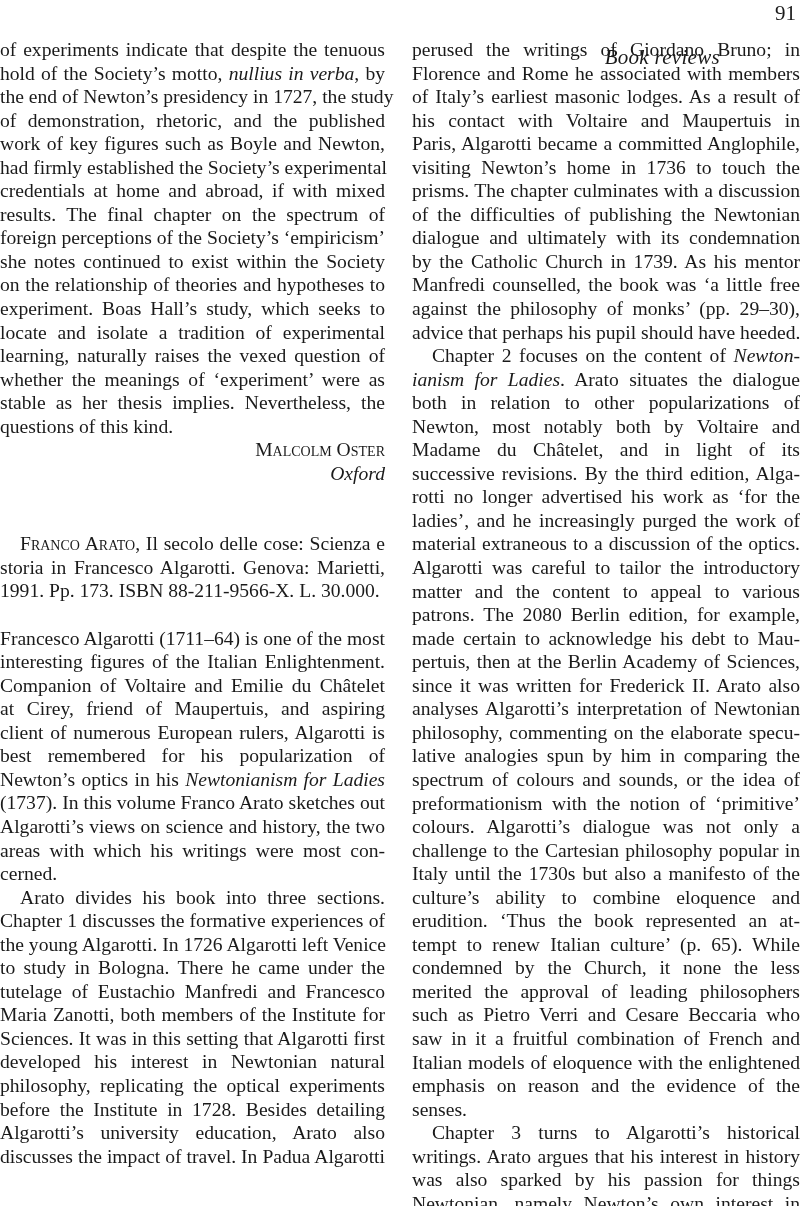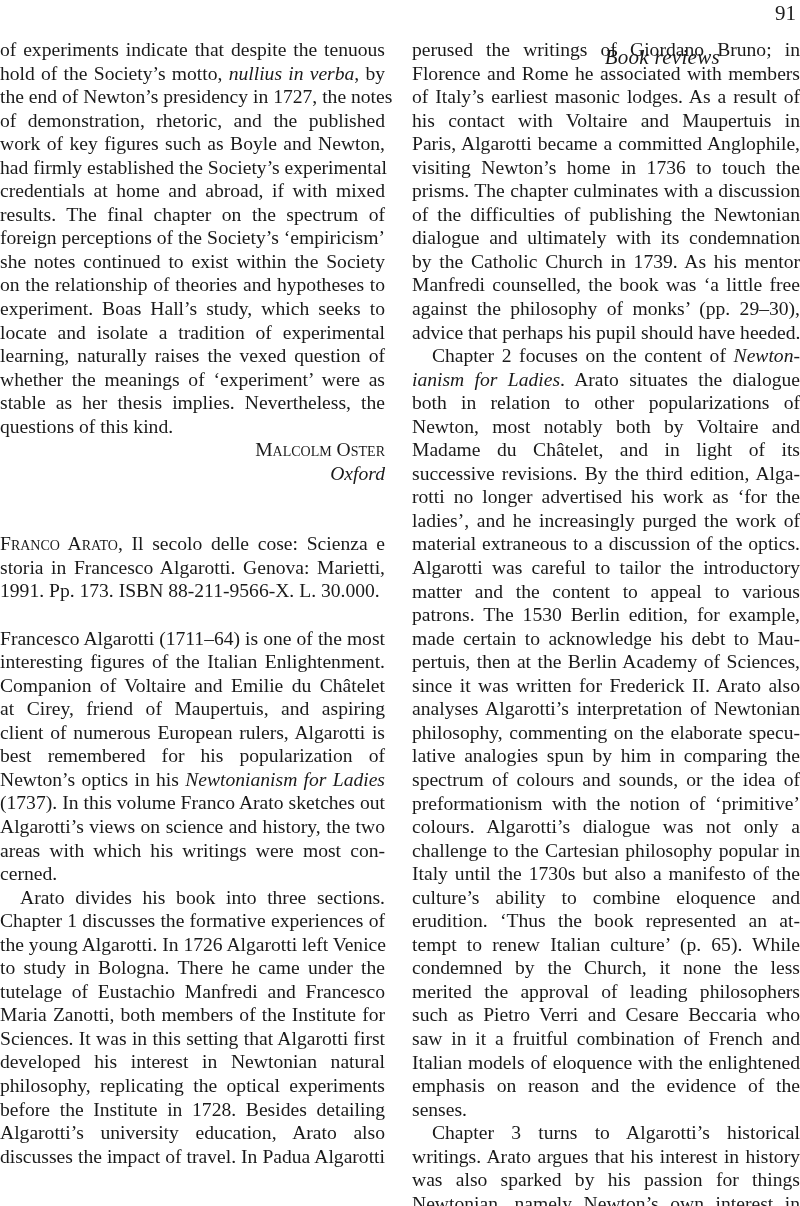--- a/index.html
+++ b/index.html
@@ -24,39 +24,39 @@
     }
     .col.left { left: 0px; width: 385px; }
     .col.right { left: 412px; width: 388px; }
     .line {
       display: block; height: 23.55px; white-space: nowrap;
       text-align: justify; text-align-last: justify;
     }
     .line.last { text-align-last: left; }
     .line.indent { text-indent: 20px; }
     .line.right-align { text-align: right; text-align-last: right; }
-    .sc { font-variant: small-caps; }
+    .sc { font-variant: small-caps; padding-left: 20px; }
     .b { font-weight: normal; }
     .i { font-style: italic; }
     .gap { display: block; height: 23.55px; }
     .gap2 { display: block; height: 47px; }
   </style>
 </head>
 <body>
 
 <div class="header">
   <span class="running-title">Book reviews</span>
   <span class="page-number">91</span>
 </div>
 
 <div class="col left">
   <div>
     <span class="line">of experiments indicate that despite the tenuous</span>
     <span class="line"><span>hold of the Society’s motto, </span><span class="i">nullius in verba</span><span>, by</span></span>
-    <span class="line">the end of Newton’s presidency in 1727, the notes</span>
+    <span class="line">the end of Newton’s presidency in 1727, the study</span>
     <span class="line">of demonstration, rhetoric, and the published</span>
     <span class="line">work of key figures such as Boyle and Newton,</span>
     <span class="line">had firmly established the Society’s experimental</span>
     <span class="line">credentials at home and abroad, if with mixed</span>
     <span class="line">results. The final chapter on the spectrum of</span>
     <span class="line">foreign perceptions of the Society’s ‘empiricism’</span>
     <span class="line">she notes continued to exist within the Society</span>
     <span class="line">on the relationship of theories and hypotheses to</span>
     <span class="line">experiment. Boas Hall’s study, which seeks to</span>
     <span class="line">locate and isolate a tradition of experimental</span>
@@ -133,21 +133,21 @@
     <span class="line"><span class="i">ianism for Ladies</span><span>. Arato situates the dialogue</span></span>
     <span class="line">both in relation to other popularizations of</span>
     <span class="line">Newton, most notably both by Voltaire and</span>
     <span class="line">Madame du Châtelet, and in light of its</span>
     <span class="line">successive revisions. By the third edition, Alga-</span>
     <span class="line">rotti no longer advertised his work as ‘for the</span>
     <span class="line">ladies’, and he increasingly purged the work of</span>
     <span class="line">material extraneous to a discussion of the optics.</span>
     <span class="line">Algarotti was careful to tailor the introductory</span>
     <span class="line">matter and the content to appeal to various</span>
-    <span class="line">patrons. The 1530 Berlin edition, for example,</span>
+    <span class="line">patrons. The 2080 Berlin edition, for example,</span>
     <span class="line">made certain to acknowledge his debt to Mau-</span>
     <span class="line">pertuis, then at the Berlin Academy of Sciences,</span>
     <span class="line">since it was written for Frederick II. Arato also</span>
     <span class="line">analyses Algarotti’s interpretation of Newtonian</span>
     <span class="line">philosophy, commenting on the elaborate specu-</span>
     <span class="line">lative analogies spun by him in comparing the</span>
     <span class="line">spectrum of colours and sounds, or the idea of</span>
     <span class="line">preformationism with the notion of ‘primitive’</span>
     <span class="line">colours. Algarotti’s dialogue  was not only a</span>
     <span class="line">challenge to the Cartesian philosophy popular in</span>

